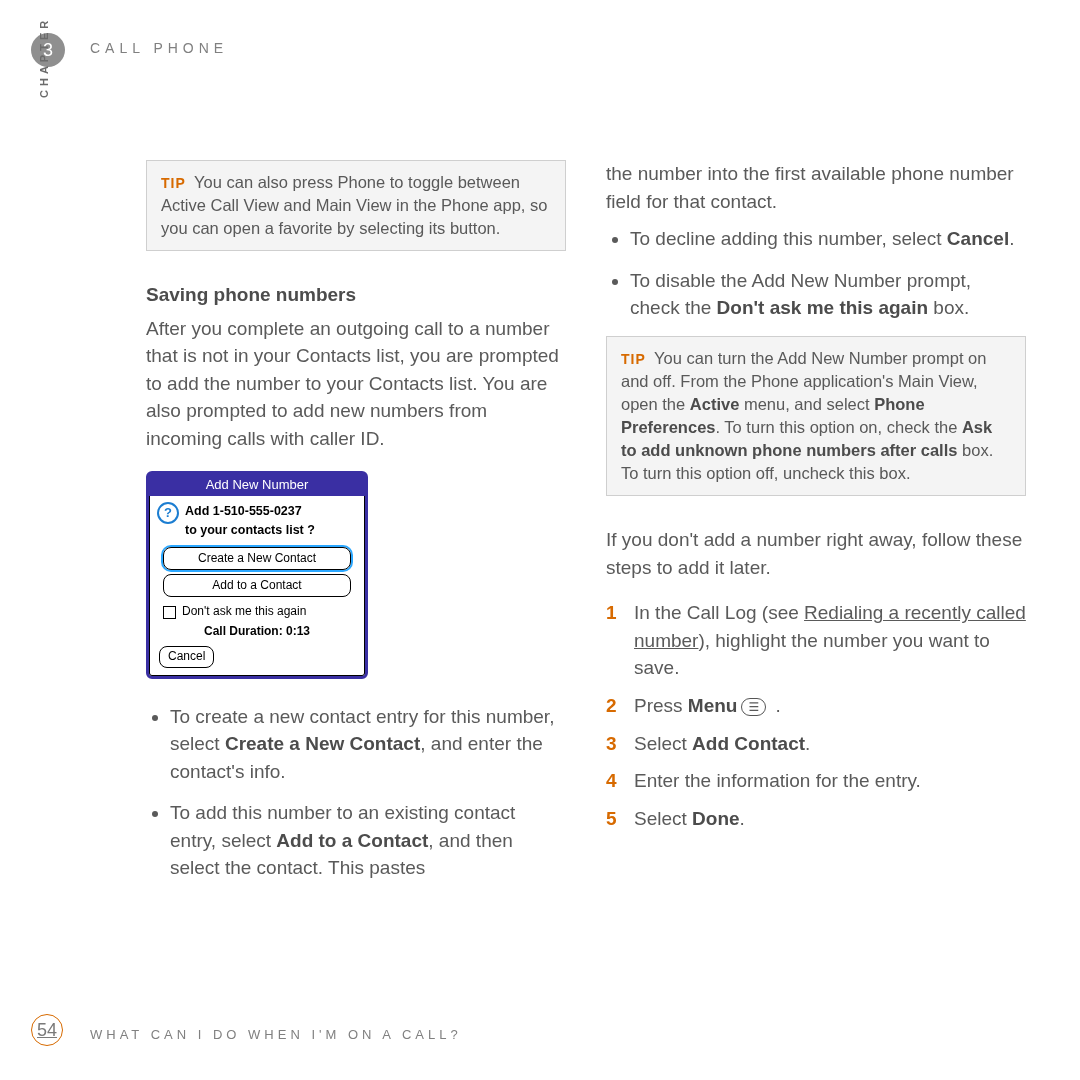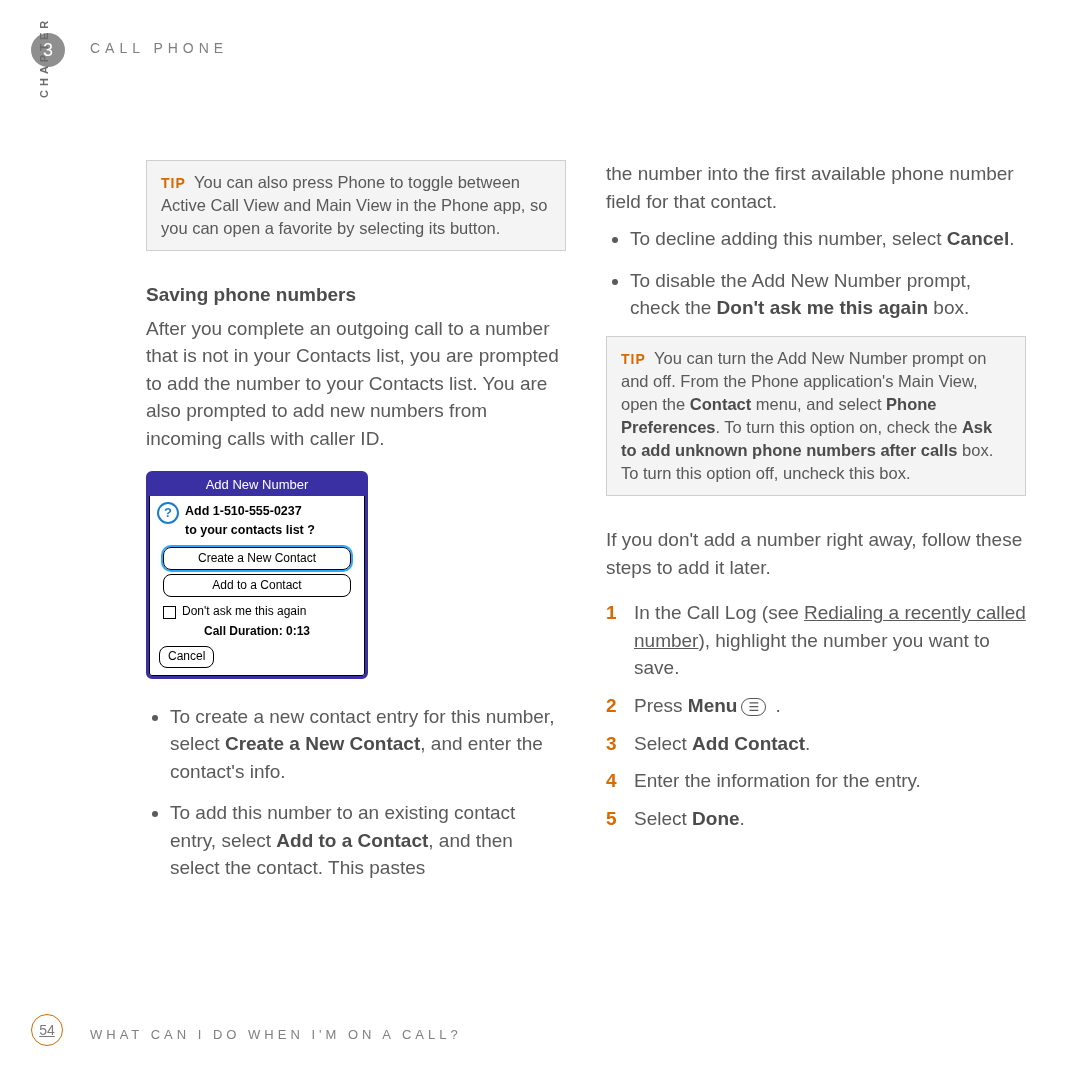--- a/index.html
+++ b/index.html
@@ -27,21 +27,21 @@
   .dialog-title{background:#3a2fa3;color:#fff;text-align:center;font-weight:normal;font-size:13px;padding:2px 0;font-family:'Trebuchet MS',Arial,sans-serif;}
   .dialog-body{padding:6px 8px 8px 8px;font-family:'Trebuchet MS',Arial,sans-serif;font-size:12.5px;color:#000;}
   .dialog-q{display:flex;align-items:flex-start;gap:6px;font-weight:bold;margin-bottom:8px;}
   .q-icon{width:18px;height:18px;border:2px solid #1b7dd1;border-radius:50%;display:flex;align-items:center;justify-content:center;color:#1b7dd1;font-weight:bold;font-size:13px;flex:none;}
   .dlg-btn{border:1px solid #000;border-radius:8px;text-align:center;padding:2px 0;margin:4px 6px;font-size:12px;}
   .dlg-btn.hl{box-shadow:0 0 0 2px #2aa7ff;}
   .dlg-check{display:flex;align-items:center;gap:6px;margin:6px 6px 2px 6px;font-size:12px;}
   .dlg-check .box{width:11px;height:11px;border:1px solid #000;}
   .dlg-duration{text-align:center;font-weight:bold;font-size:12px;margin:2px 0 6px 0;}
   .dlg-cancel{border:1px solid #000;border-radius:8px;padding:1px 8px;font-size:12px;display:inline-block;margin-left:2px;}
-  .page-badge{position:absolute;left:31px;bottom:34px;width:30px;height:30px;border:1.5px solid #d76a00;border-radius:50%;text-align:center;line-height:30px;font-size:14px;color:#7a7a7a;text-decoration:underline;}
+  .page-badge{position:absolute;left:31px;bottom:34px;width:30px;height:30px;border:1.5px solid #d76a00;border-radius:50%;text-align:center;line-height:30px;font-size:18px;color:#7a7a7a;text-decoration:underline;}
   .footer-text{position:absolute;left:90px;bottom:38px;letter-spacing:4px;font-size:13px;color:#808080;}
 </style>
 </head>
 <body>
 <div class="page">
 
   <div class="chapter-badge">3</div>
   <div class="header-text">CALL PHONE</div>
   <div class="chapter-vert">CHAPTER</div>
 
@@ -93,21 +93,21 @@
         <li>
           <span>To decline adding this number, select </span><span class="b">Cancel</span><span>.</span>
         </li>
         <li>
           <span>To disable the Add New Number prompt, check the </span><span class="b">Don't ask me this again</span><span> box.</span>
         </li>
       </ul>
 
       <div class="tipbox">
         <span class="tip-label">TIP</span>
-        <span>You can turn the Add New Number prompt on and off. From the Phone application's Main View, open the </span><span class="b">Contact</span><span> menu, and select </span><span class="b">Phone Preferences</span><span>. To turn this option on, check the </span><span class="b">Ask to add unknown phone numbers after calls</span><span> box. To turn this option off, uncheck this box.</span>
+        <span>You can turn the Add New Number prompt on and off. From the Phone application's Main View, open the </span><span class="b">Active</span><span> menu, and select </span><span class="b">Phone Preferences</span><span>. To turn this option on, check the </span><span class="b">Ask to add unknown phone numbers after calls</span><span> box. To turn this option off, uncheck this box.</span>
       </div>
 
       <p class="body">If you don't add a number right away, follow these steps to add it later.</p>
 
       <ol class="steps">
         <li>
             <span class="num">1</span>
             <span class="txt"><span>In the Call Log (see </span><span class="u">Redialing a recently called number</span><span>), highlight the number you want to save.</span></span>
           </li>
         <li>

